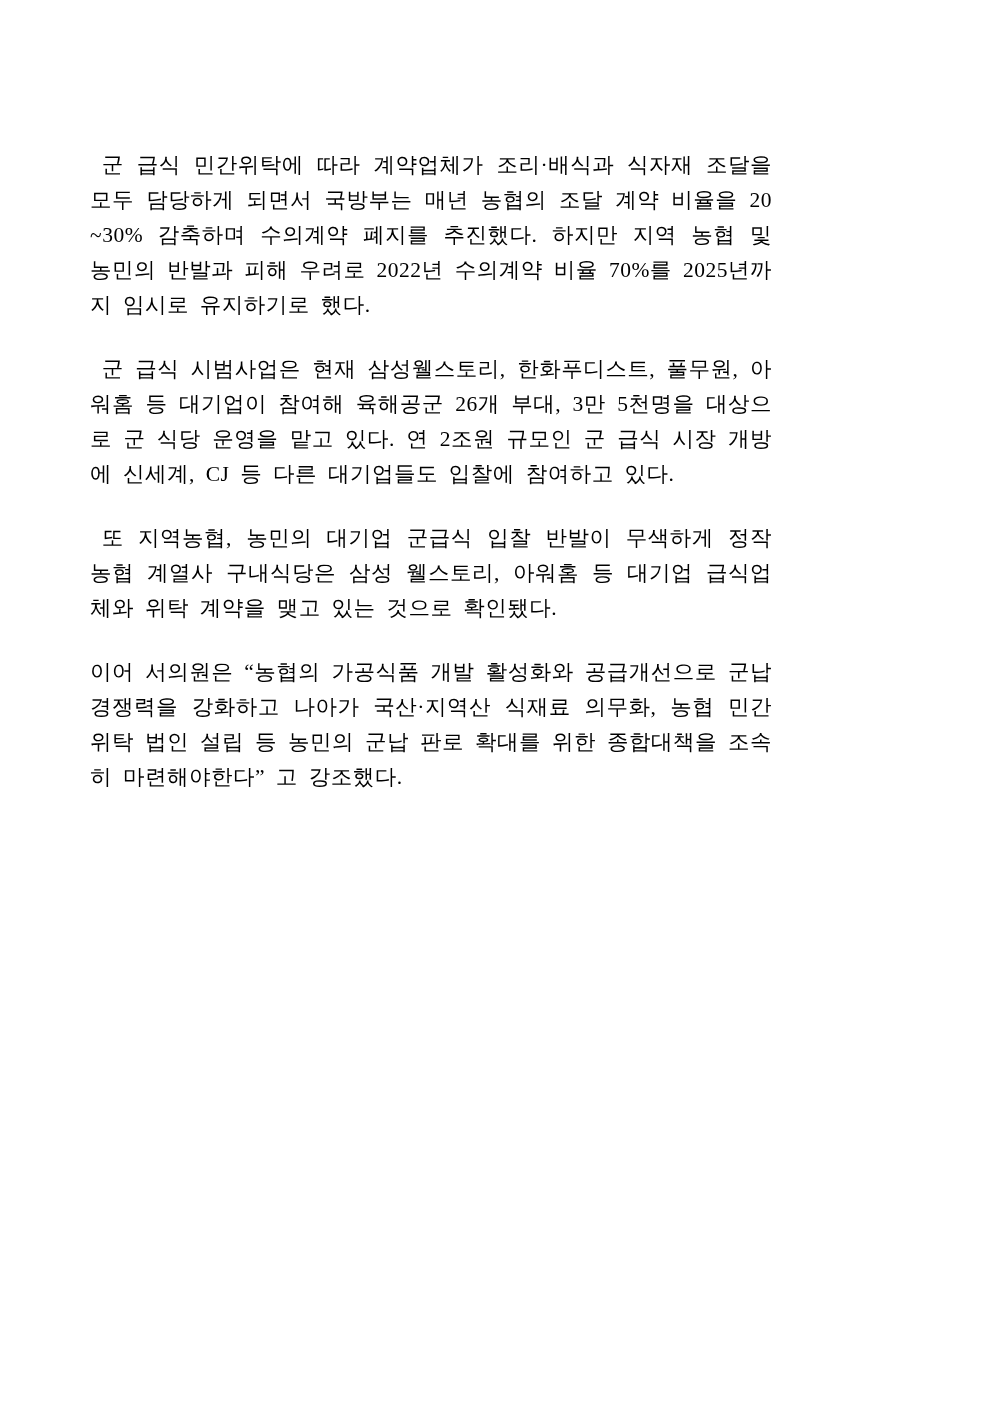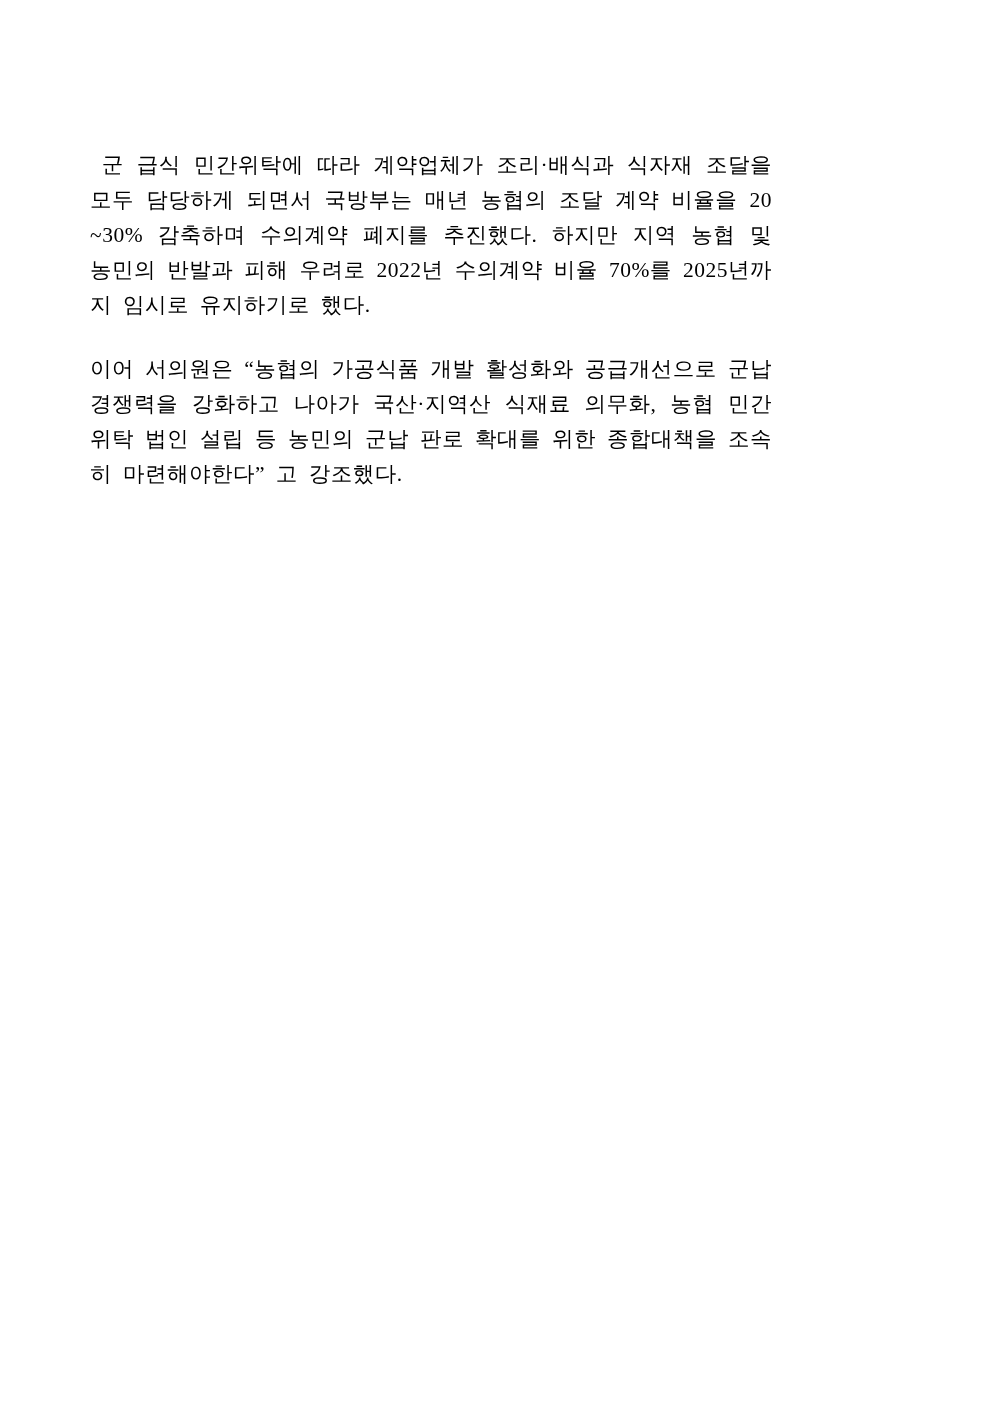--- a/index.html
+++ b/index.html
@@ -38,15 +38,17 @@
   .doc-body p:last-child {
     margin-bottom: 4px;
   }
 </style>
 </head>
 <body>
 
 <div class="page">
   <div class="doc-body">
     <p>군 급식 민간위탁에 따라 계약업체가 조리·배식과 식자재 조달을 모두 담당하게 되면서 국방부는 매년 농협의 조달 계약 비율을 20~30% 감축하며 수의계약 폐지를 추진했다. 하지만 지역 농협 및 농민의 반발과 피해 우려로 2022년 수의계약 비율 70%를 2025년까지 임시로 유지하기로 했다.</p>
+    <p>군 급식 시범사업은 현재 삼성웰스토리, 한화푸디스트, 풀무원, 아워홈 등 대기업이 참여해 육해공군 26개 부대, 3만 5천명을 대상으로 군 식당 운영을 맡고 있다. 연 2조원 규모인 군 급식 시장 개방에 신세계, CJ 등 다른 대기업들도 입찰에 참여하고 있다.</p>
+    <p>또 지역농협, 농민의 대기업 군급식 입찰 반발이 무색하게 정작 농협 계열사 구내식당은 삼성 웰스토리, 아워홈 등 대기업 급식업체와 위탁 계약을 맺고 있는 것으로 확인됐다.</p>
     <p class="no-indent">이어 서의원은 “농협의 가공식품 개발 활성화와 공급개선으로 군납 경쟁력을 강화하고 나아가 국산·지역산 식재료 의무화, 농협 민간위탁 법인 설립 등 농민의 군납 판로 확대를 위한 종합대책을 조속히 마련해야한다” 고 강조했다.</p>
   </div>
 </div>
 
 </body></html>

